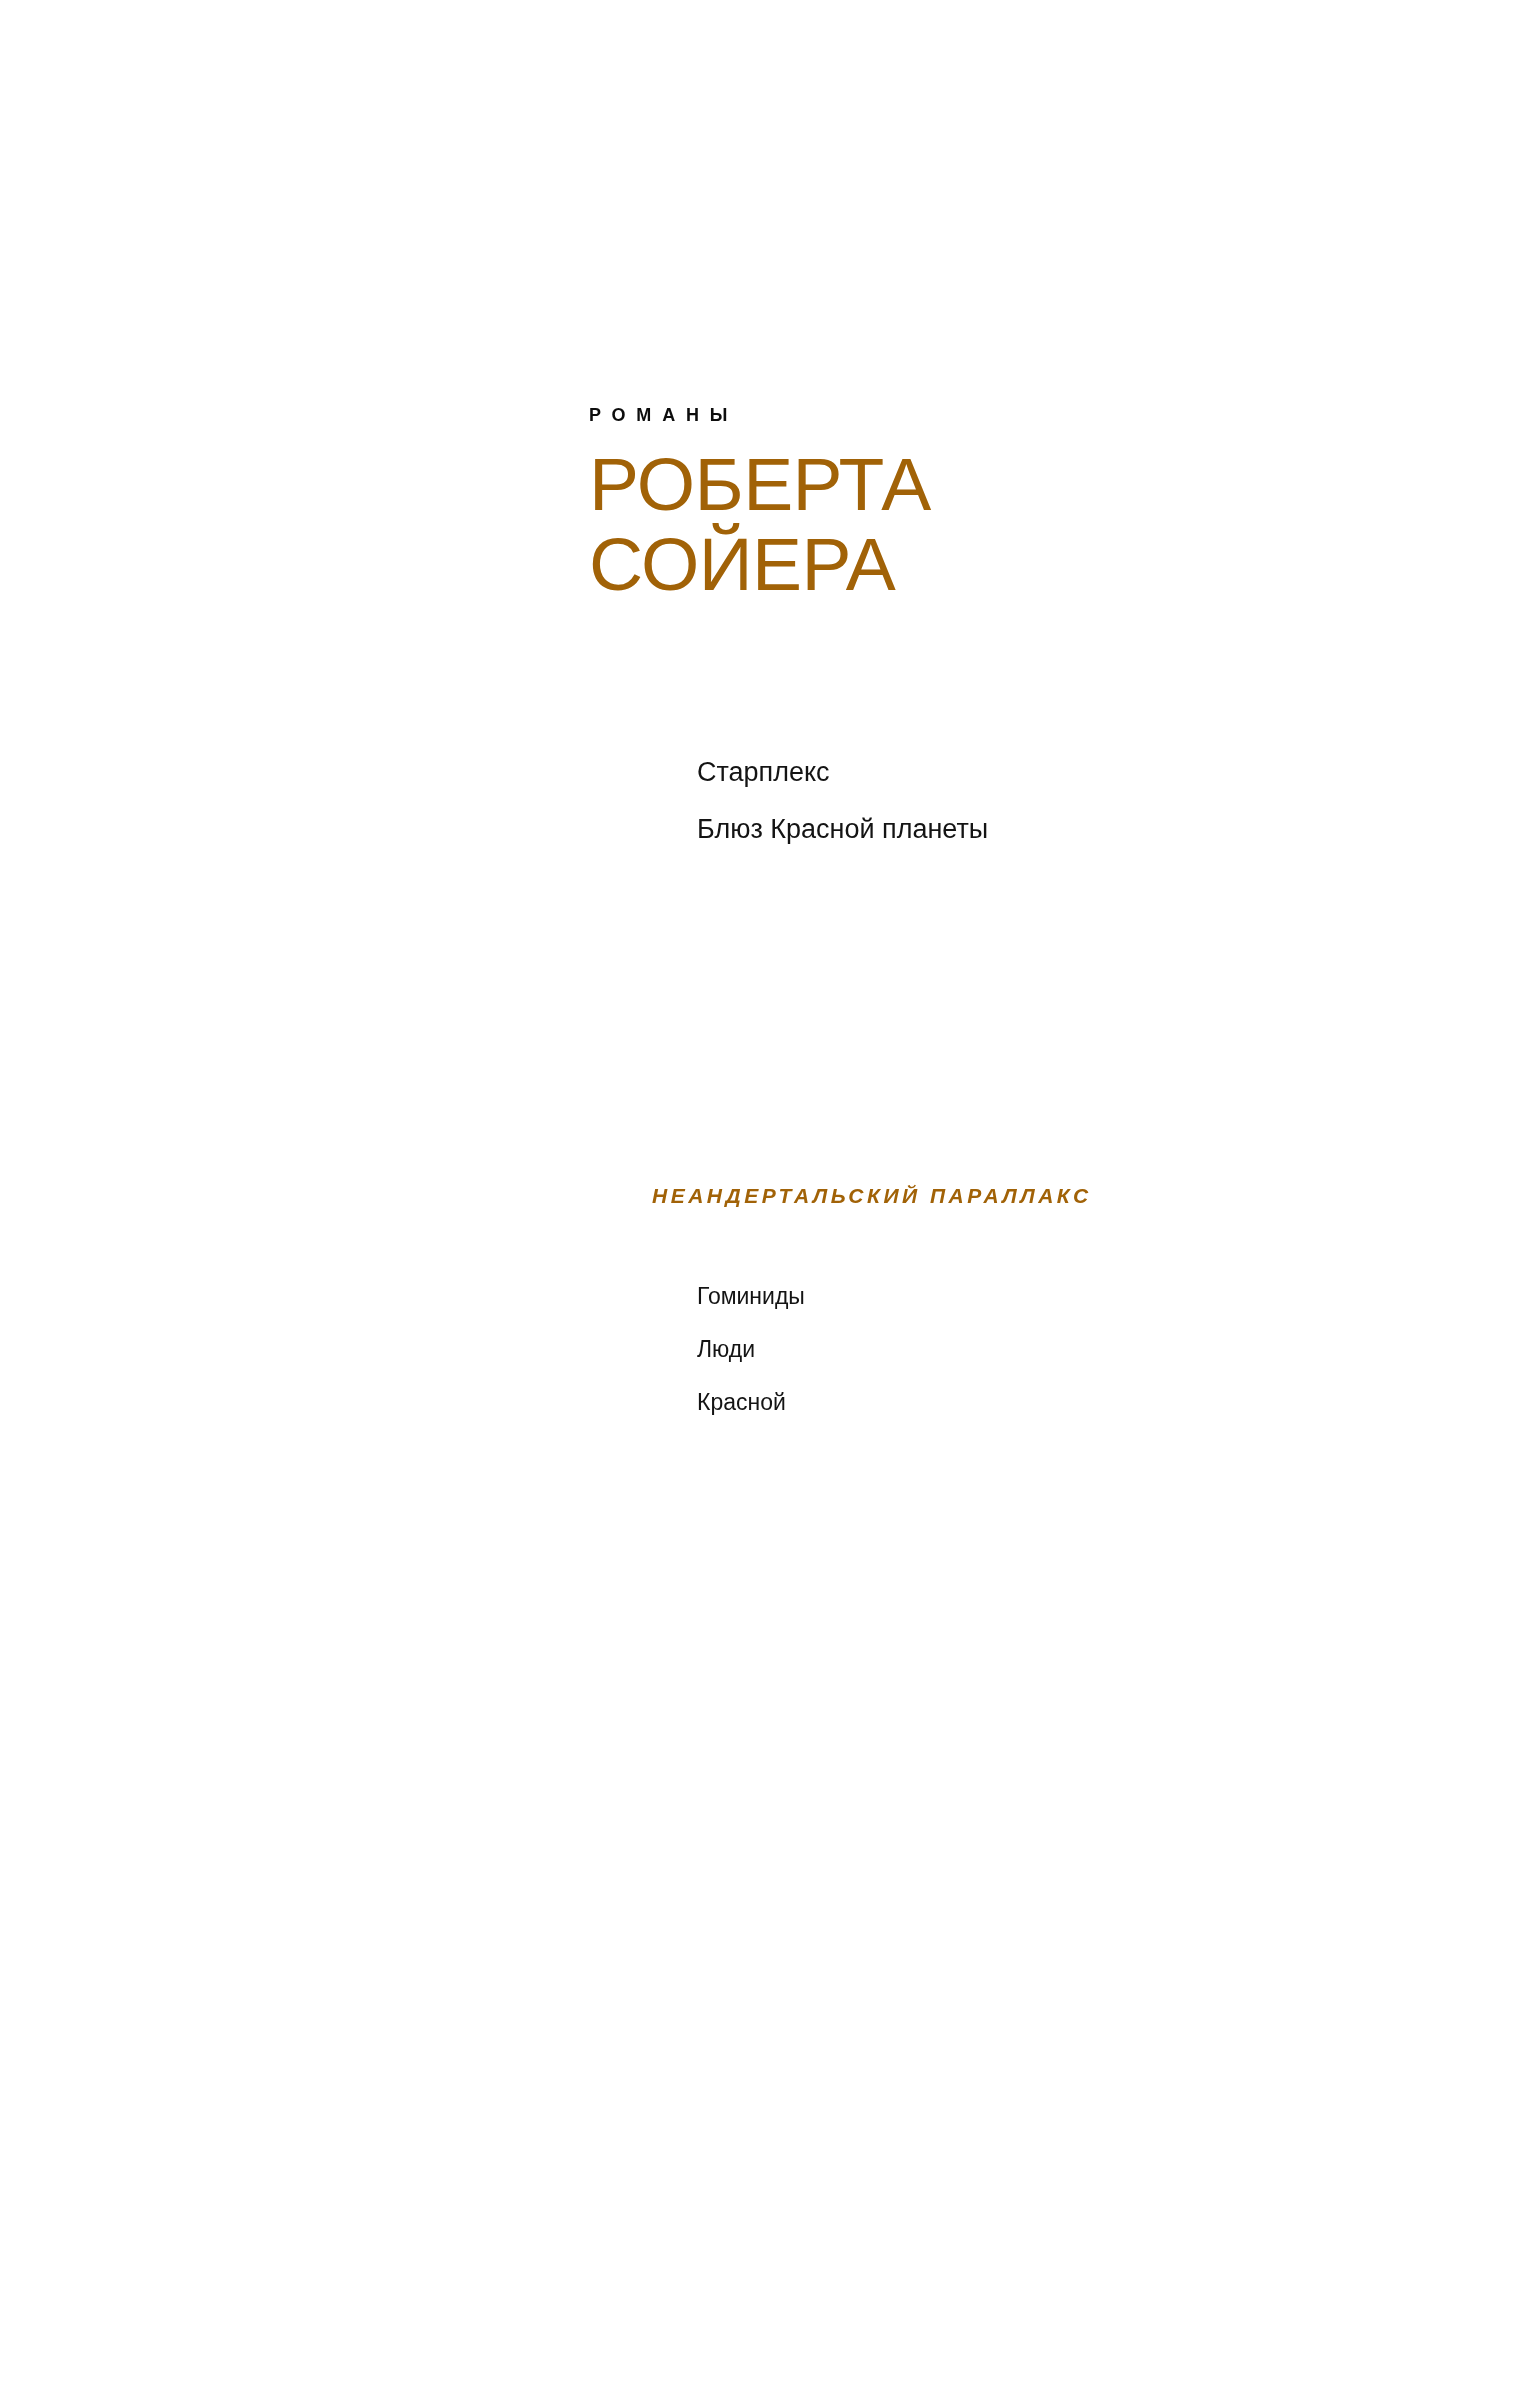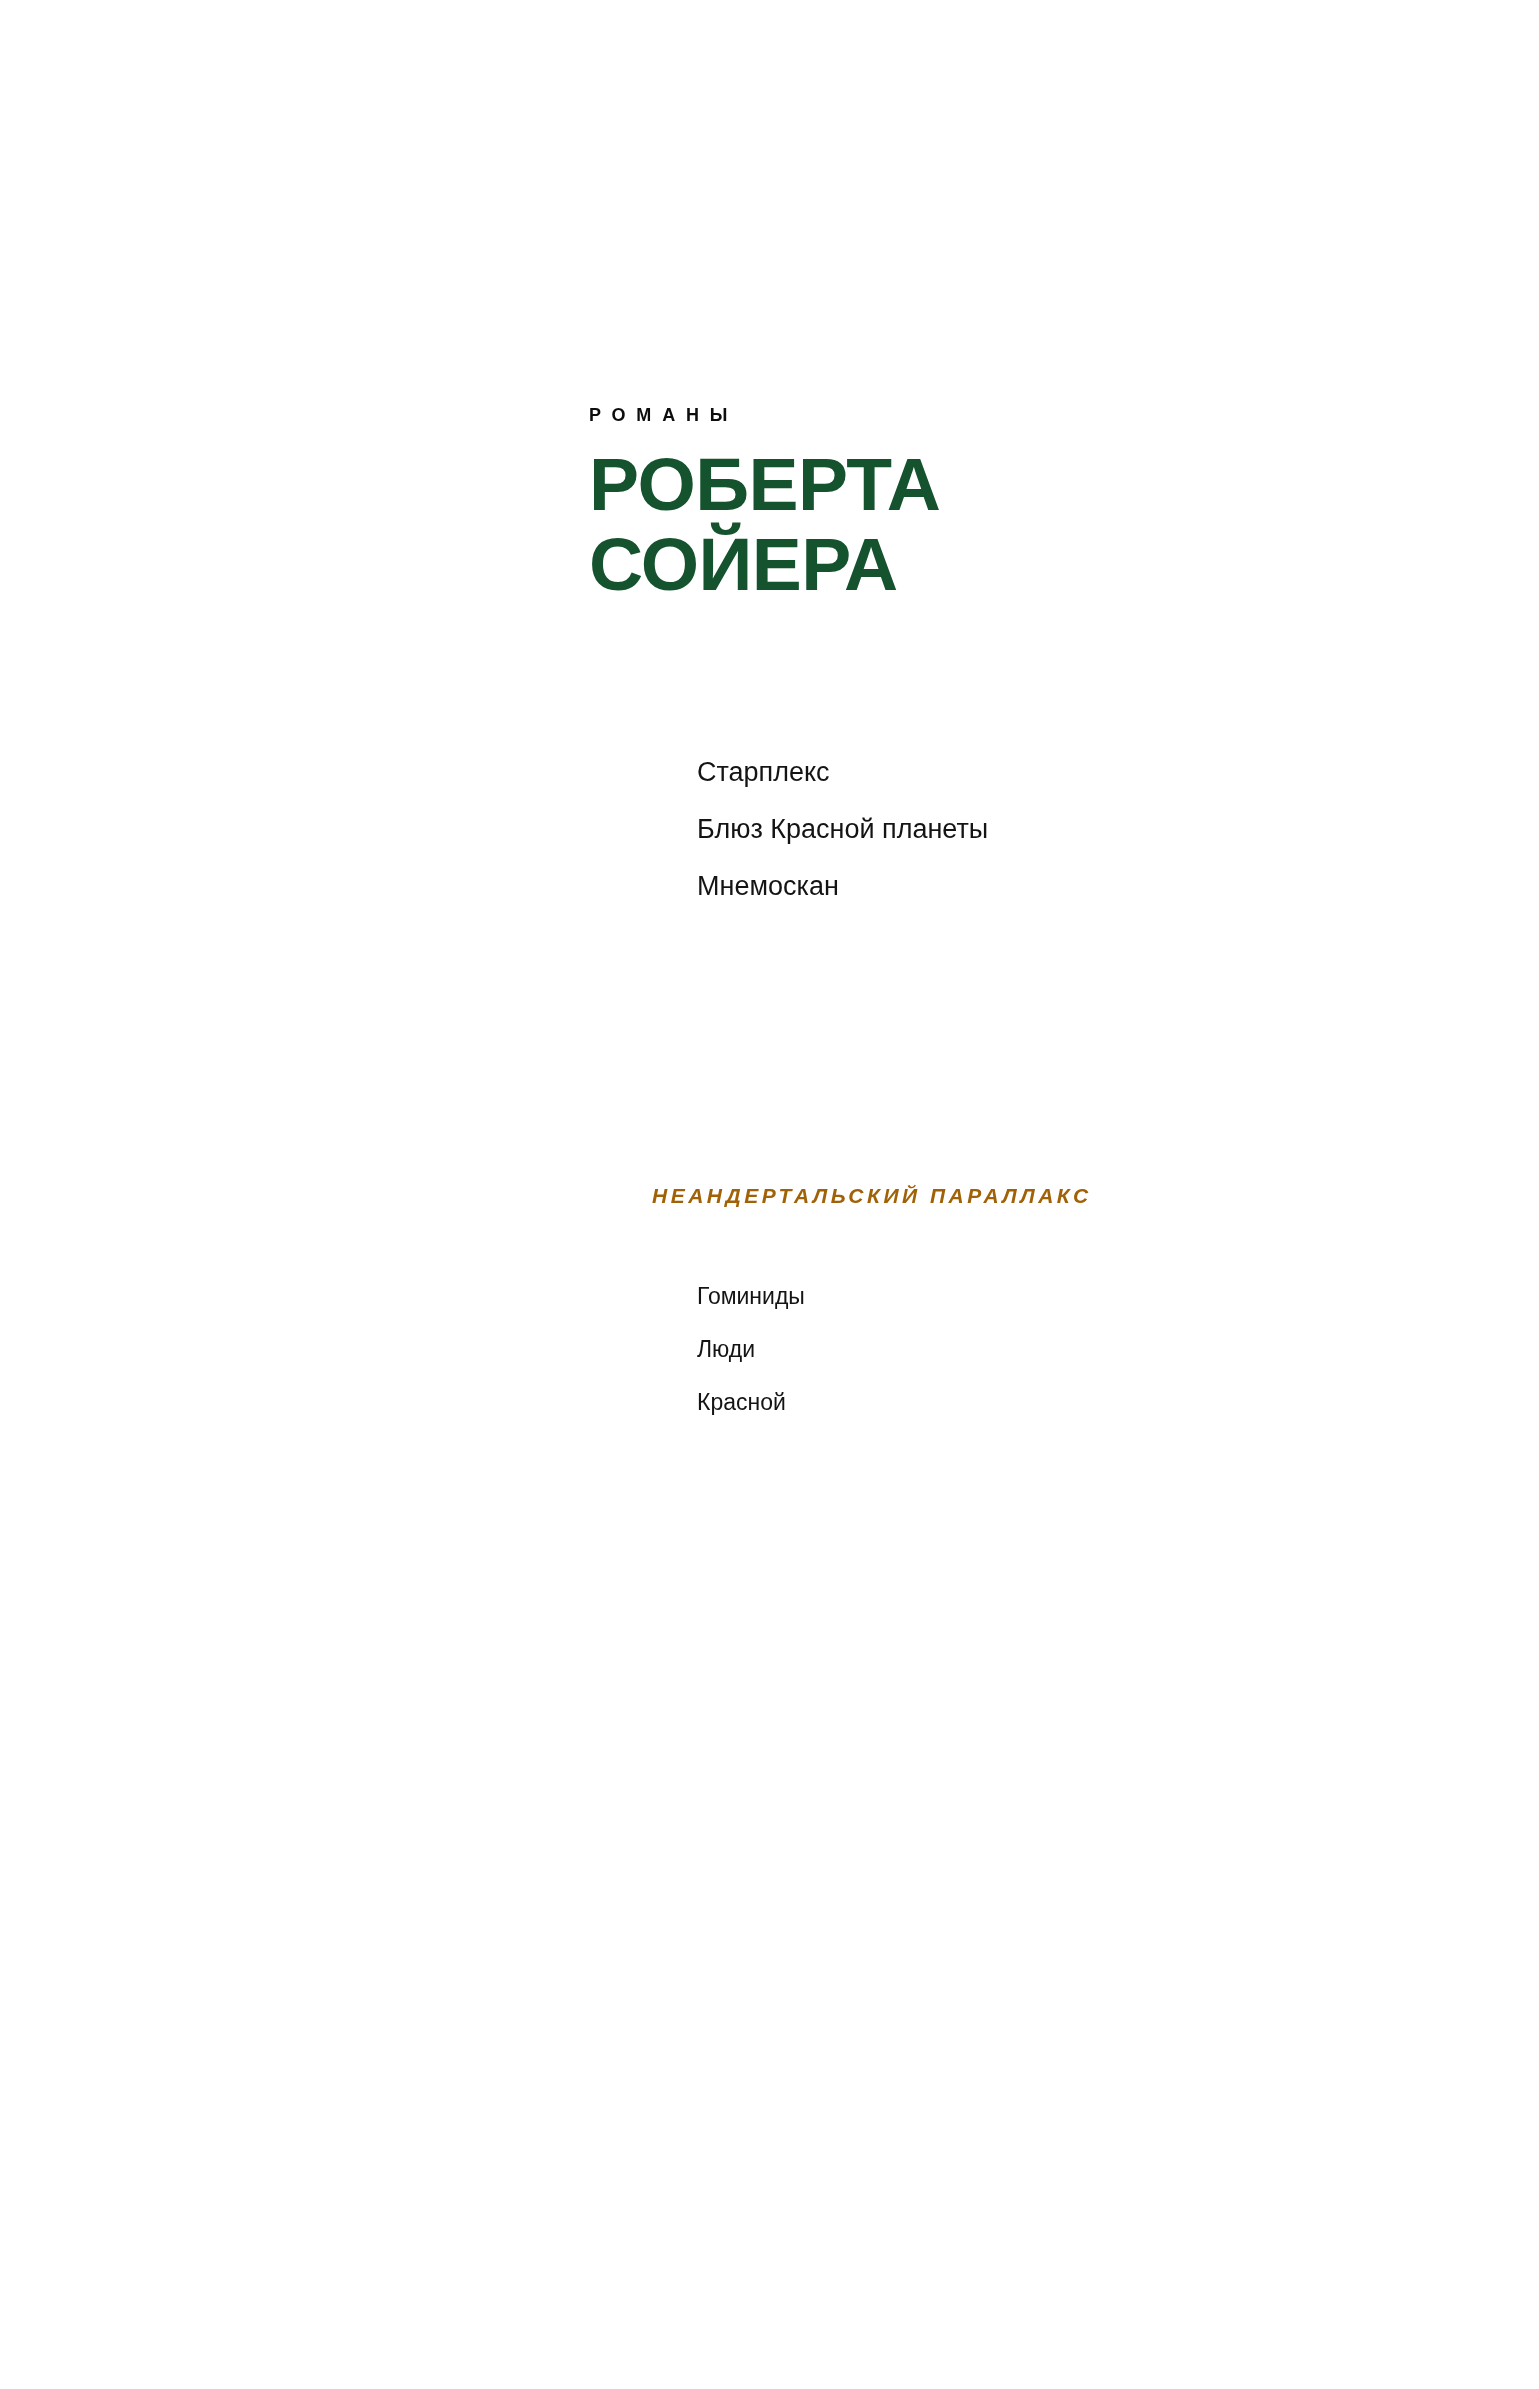--- a/index.html
+++ b/index.html
@@ -29,24 +29,24 @@
   .eyebrow {
     font-size: 18px;
     font-weight: 700;
     letter-spacing: 10.8px;
     color: #0d0d0d;
     margin: 0 0 19px 0;
     text-transform: uppercase;
   }
   .author {
     font-size: 75px;
-    font-weight: 700;
+    font-weight: 400;
     line-height: 1.06;
     letter-spacing: -0.6px;
-    color: #14532d;
+    color: #a16207;
     margin: 0;
     text-transform: uppercase;
   }
   .author .line {
     display: block;
     white-space: nowrap;
   }
   .novels-list {
     list-style: none;
     margin: 0;
@@ -104,21 +104,20 @@
     <p class="eyebrow">РОМАНЫ</p>
 
     <h1 class="author">
       <span class="line">РОБЕРТА</span>
       <span class="line">СОЙЕРА</span>
     </h1>
 
     <ul class="novels-list">
       <li>Старплекс</li>
       <li>Блюз Красной планеты</li>
-      <li>Мнемоскан</li>
     </ul>
 
     <h2 class="series-title">НЕАНДЕРТАЛЬСКИЙ ПАРАЛЛАКС</h2>
 
     <ul class="series-list">
       <li>Гоминиды</li>
       <li>Люди</li>
       <li>Красной</li>
     </ul>
 

